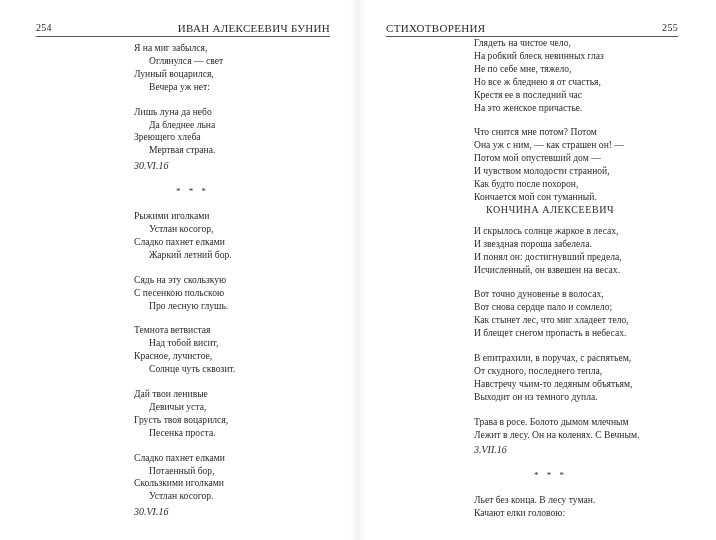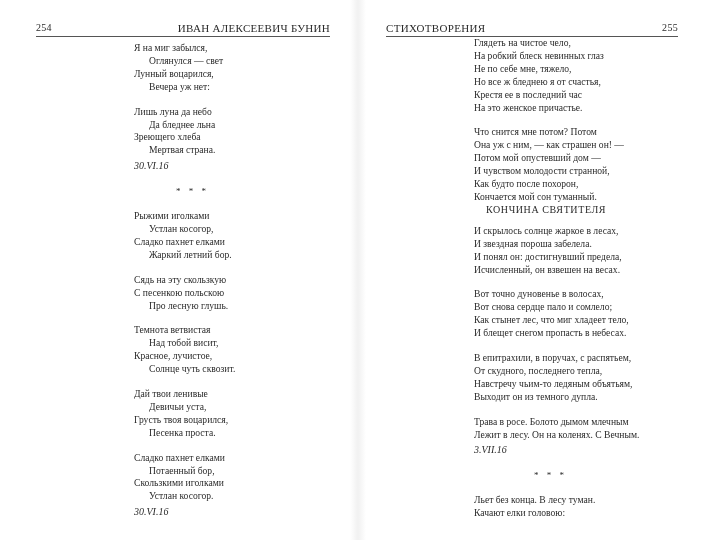--- a/index.html
+++ b/index.html
@@ -109,21 +109,21 @@
     </div>
     <div>
       <div class="line">Что снится мне потом? Потом</div>
       <div class="line">Она уж с ним, — как страшен он! —</div>
       <div class="line">Потом мой опустевший дом —</div>
       <div class="line">И чувством молодости странной,</div>
       <div class="line">Как будто после похорон,</div>
       <div class="line">Кончается мой сон туманный.</div>
     </div>
 
-    <div class="title">КОНЧИНА СВЯТИТЕЛЯ</div>
+    <div class="title">КОНЧИНА АЛЕКСЕЕВИЧ</div>
     <div class="stanza">
       <div class="line">И скрылось солнце жаркое в лесах,</div>
       <div class="line">И звездная пороша забелела.</div>
       <div class="line">И понял он: достигнувший предела,</div>
       <div class="line">Исчисленный, он взвешен на весах.</div>
     </div>
     <div class="stanza">
       <div class="line">Вот точно дуновенье в волосах,</div>
       <div class="line">Вот снова сердце пало и сомлело;</div>
       <div class="line">Как стынет лес, что миг хладеет тело,</div>

